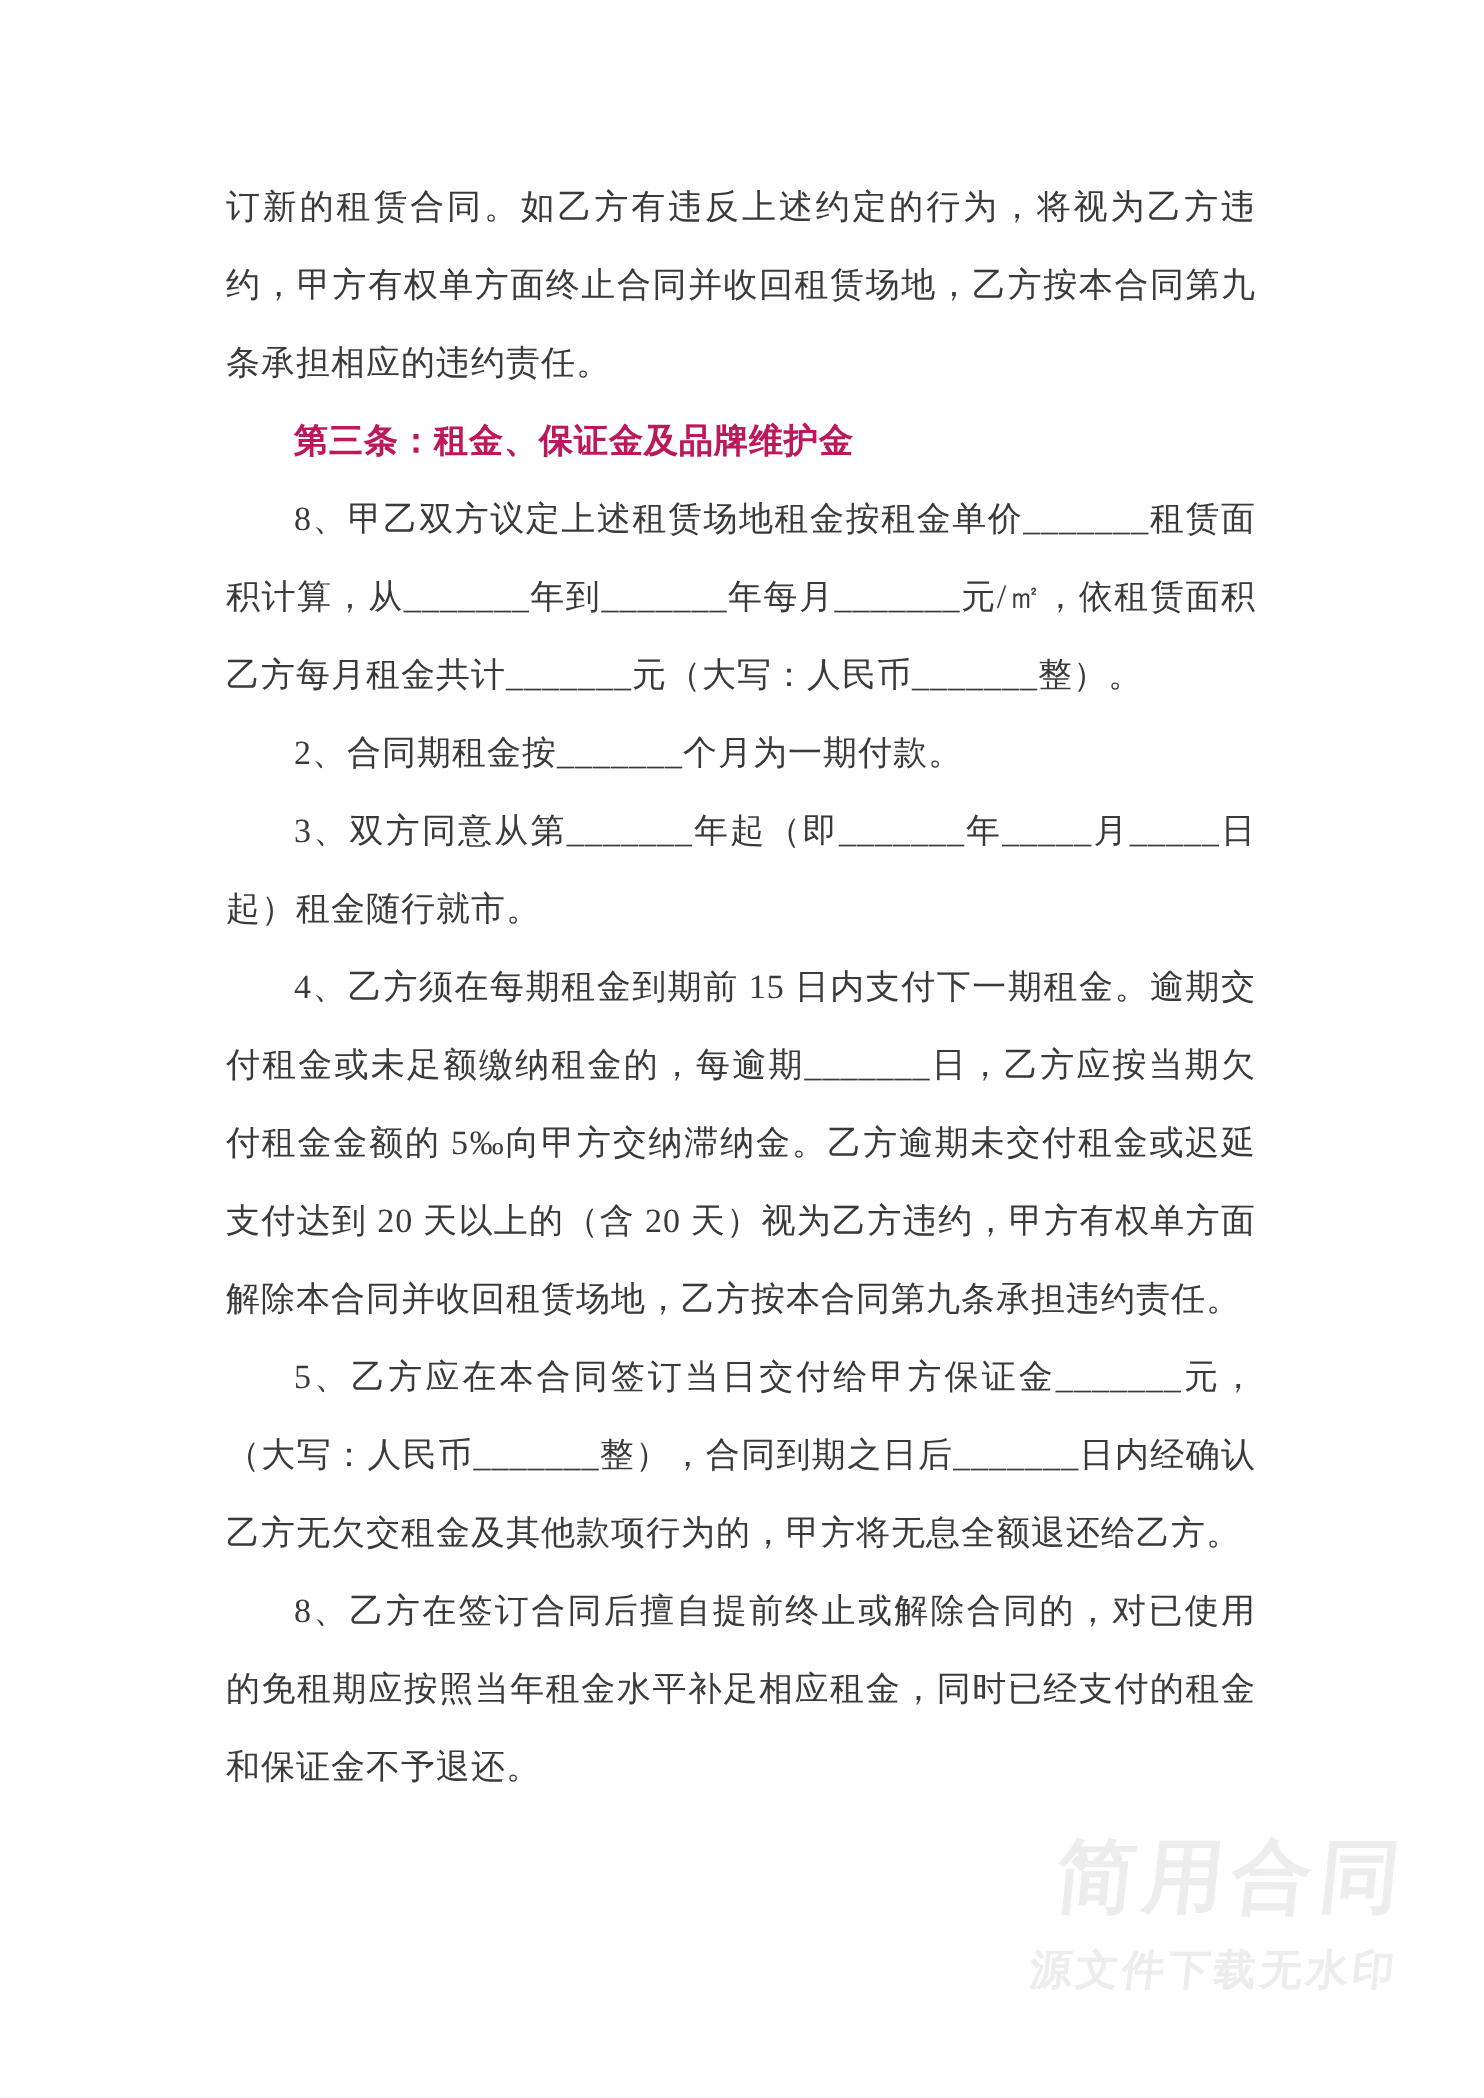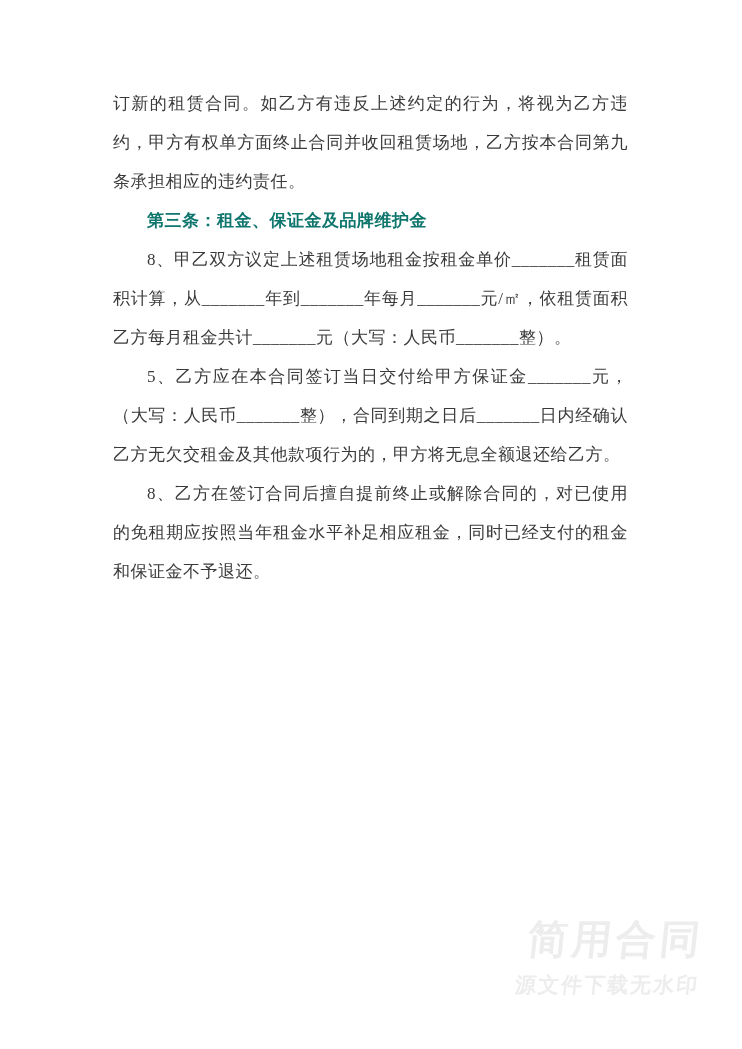--- a/index.html
+++ b/index.html
@@ -32,21 +32,21 @@
     color: #3a3a3a;
     text-align: justify;
     letter-spacing: 0.5px;
     word-break: break-all;
   }
   .para.indent {
     text-indent: 2em;
   }
   .para.heading {
     font-weight: bold;
-    color: #0f766e;
+    color: #be185d;
     text-indent: 2em;
   }
   .watermark {
     position: absolute;
     right: 40px;
     bottom: 50px;
     text-align: right;
     color: #ededed;
     font-family: "Liberation Sans", "DejaVu Sans", sans-serif;
     font-weight: bold;
@@ -68,22 +68,25 @@
 <body>
 
 <div class="page">
 
   <p class="para">订新的租赁合同。如乙方有违反上述约定的行为，将视为乙方违约，甲方有权单方面终止合同并收回租赁场地，乙方按本合同第九条承担相应的违约责任。</p>
 
   <p class="para heading">第三条：租金、保证金及品牌维护金</p>
 
   <p class="para indent">8、甲乙双方议定上述租赁场地租金按租金单价_______租赁面积计算，从_______年到_______年每月_______元/㎡，依租赁面积乙方每月租金共计_______元（大写：人民币_______整）。</p>
 
+  <p class="para indent">2、合同期租金按_______个月为一期付款。</p>
 
+  <p class="para indent">3、双方同意从第_______年起（即_______年_____月_____日起）租金随行就市。</p>
 
+  <p class="para indent">4、乙方须在每期租金到期前 15 日内支付下一期租金。逾期交付租金或未足额缴纳租金的，每逾期_______日，乙方应按当期欠付租金金额的 5‰向甲方交纳滞纳金。乙方逾期未交付租金或迟延支付达到 20 天以上的（含 20 天）视为乙方违约，甲方有权单方面解除本合同并收回租赁场地，乙方按本合同第九条承担违约责任。</p>
 
   <p class="para indent">5、乙方应在本合同签订当日交付给甲方保证金_______元，（大写：人民币_______整），合同到期之日后_______日内经确认乙方无欠交租金及其他款项行为的，甲方将无息全额退还给乙方。</p>
 
   <p class="para indent">8、乙方在签订合同后擅自提前终止或解除合同的，对已使用的免租期应按照当年租金水平补足相应租金，同时已经支付的租金和保证金不予退还。</p>
 
   <div class="watermark">
     <div class="wm-title">简用合同</div>
     <div class="wm-subtitle">源文件下载无水印</div>
   </div>
 

